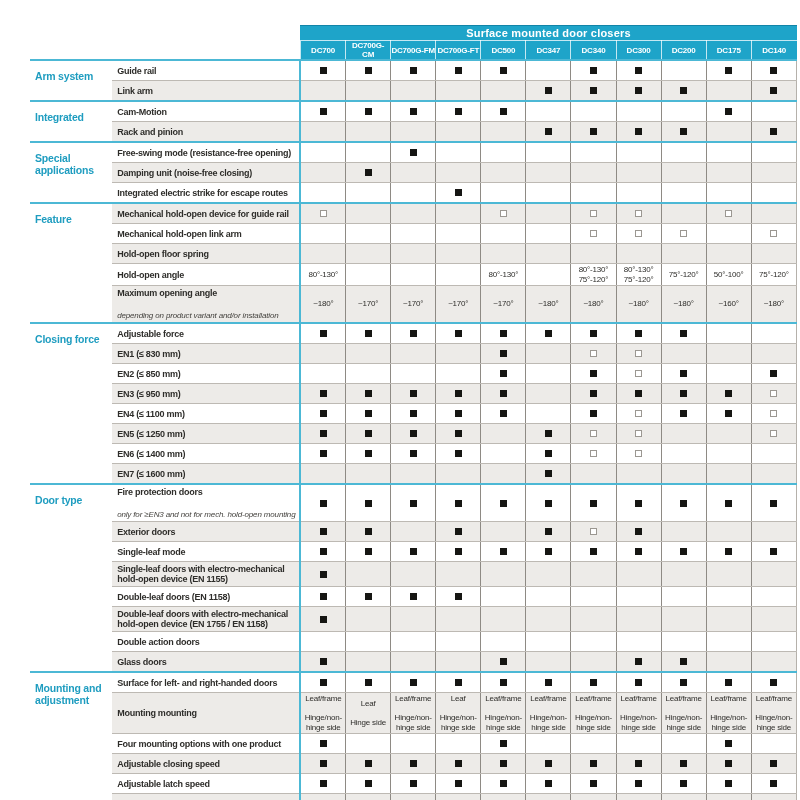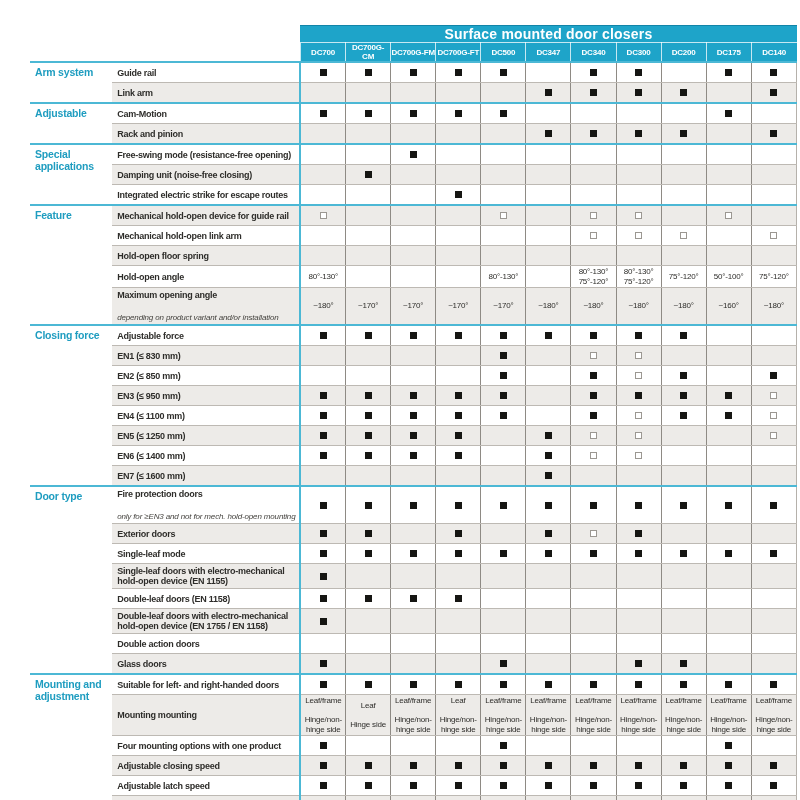--- a/index.html
+++ b/index.html
@@ -7,34 +7,34 @@
         font-family:"Liberation Sans",sans-serif;
         --header-teal:#1ea4c9;--section-line:#4cb8d5;--stripe:#edebe8;
         --mark-black:#161613;--category-teal:#1f9dc0;}
   .table-wrap{position:absolute;left:30px;top:25px;width:767px;}
   table{border-collapse:collapse;table-layout:fixed;width:767px;}
   col.c-cat{width:82px;}
   col.c-label{width:188px;}
   col.c-data{width:45px;}
 
   thead th{background:var(--header-teal);color:#fff;font-weight:bold;padding:0;}
-  th.band-title{font-size:14px;letter-spacing:.2px;height:14px;
+  th.band-title{font-size:11px;letter-spacing:.2px;height:14px;
                 border-bottom:1px solid rgba(255,255,255,.75);border-top:1px solid #1184a8;margin-top:24px;}
   th.band-col{font-size:8px;letter-spacing:-.2px;height:16px;
               border-left:1px solid rgba(255,255,255,.75);margin-top:28px;}
   th.band-col:first-of-type{border-left:none;}
   th.blank{background:#fff;border:none;}
 
   tbody td{height:15px;vertical-align:middle;border-bottom:1px solid #bdb9b3;}
   tbody tr:first-child td{border-top:2px solid var(--section-line);}
   tr.section-end td{border-bottom:2px solid var(--section-line);}
 
   td.cat{background:#fff !important;border-bottom:2px solid var(--section-line);
          color:var(--category-teal);font-weight:bold;font-size:10.5px;line-height:12px;
-         vertical-align:top;padding:3px 4px 0 5px;letter-spacing:-.2px;}
+         vertical-align:top;padding:9px 4px 0 5px;letter-spacing:-.2px;}
   td.label{font-weight:bold;color:#2e2d2a;font-size:9px;line-height:10px;
            letter-spacing:-.25px;padding:2px 3px 2px 5px;}
   .sublabel{font-weight:normal;font-style:italic;font-size:8px;letter-spacing:-.15px;
             color:#45433f;line-height:9px;margin-top:13px;}
   td.cell{text-align:center;border-left:1px solid #8e8a84;padding:1px 1px;
           font-size:8px;line-height:9.5px;letter-spacing:-.2px;color:#2e2d2a;
           white-space:pre-line;}
   td.cell.c0{border-left:2px solid var(--section-line);}
   td.cell.c10{border-right:1px solid #b5b1ab;}
   tr.g td.label,tr.g td.cell{background:var(--stripe);}
@@ -113,21 +113,21 @@
             <td class="cell"></td>
             <td class="cell"></td>
             <td class="cell"><span class="sq f"></span></td>
             <td class="cell"><span class="sq f"></span></td>
             <td class="cell"><span class="sq f"></span></td>
             <td class="cell"><span class="sq f"></span></td>
             <td class="cell"></td>
             <td class="cell c10"><span class="sq f"></span></td>
           </tr>
           <tr class="w">
-            <td class="cat" rowspan="2">Adjustable</td>
+            <td class="cat" rowspan="2">Integrated</td>
             <td class="label">
               <div>Cam-Motion</div>
             </td>
             <td class="cell c0"><span class="sq f"></span></td>
             <td class="cell"><span class="sq f"></span></td>
             <td class="cell"><span class="sq f"></span></td>
             <td class="cell"><span class="sq f"></span></td>
             <td class="cell"><span class="sq f"></span></td>
             <td class="cell"></td>
             <td class="cell"></td>
@@ -540,21 +540,21 @@
             <td class="cell"></td>
             <td class="cell"></td>
             <td class="cell"><span class="sq f"></span></td>
             <td class="cell"><span class="sq f"></span></td>
             <td class="cell"></td>
             <td class="cell c10"></td>
           </tr>
           <tr class="w">
             <td class="cat" rowspan="9">Mounting and adjustment</td>
             <td class="label">
-              <div>Suitable for left- and right-handed doors</div>
+              <div>Surface for left- and right-handed doors</div>
             </td>
             <td class="cell c0"><span class="sq f"></span></td>
             <td class="cell"><span class="sq f"></span></td>
             <td class="cell"><span class="sq f"></span></td>
             <td class="cell"><span class="sq f"></span></td>
             <td class="cell"><span class="sq f"></span></td>
             <td class="cell"><span class="sq f"></span></td>
             <td class="cell"><span class="sq f"></span></td>
             <td class="cell"><span class="sq f"></span></td>
             <td class="cell"><span class="sq f"></span></td>

